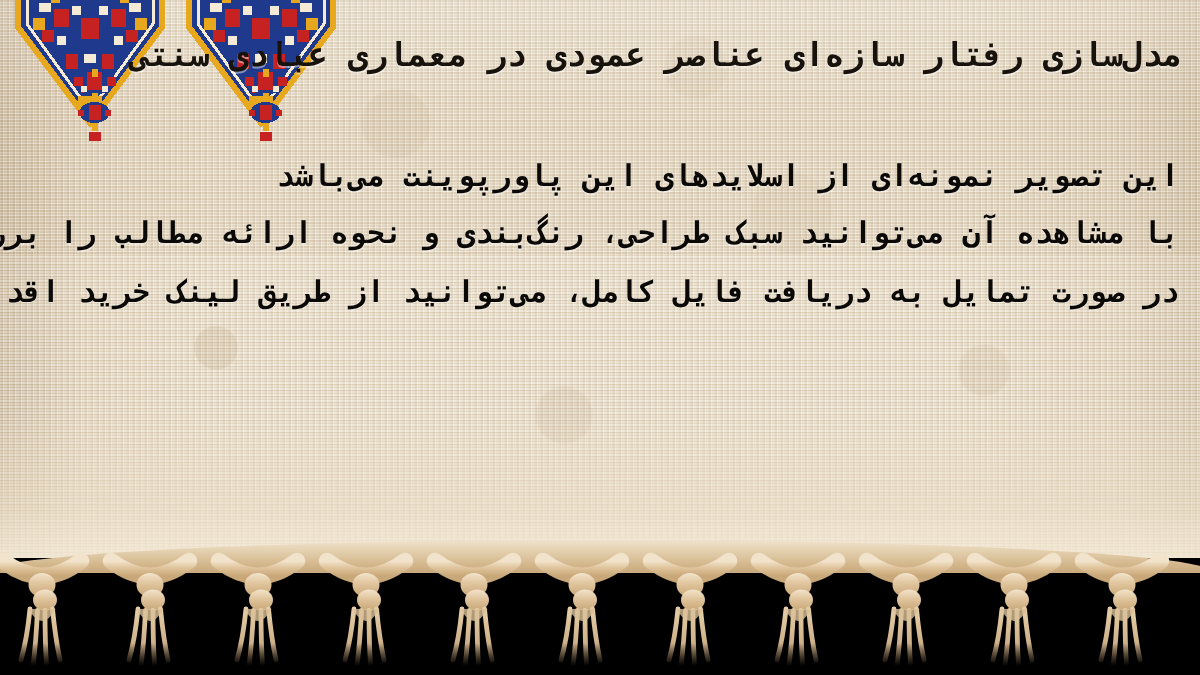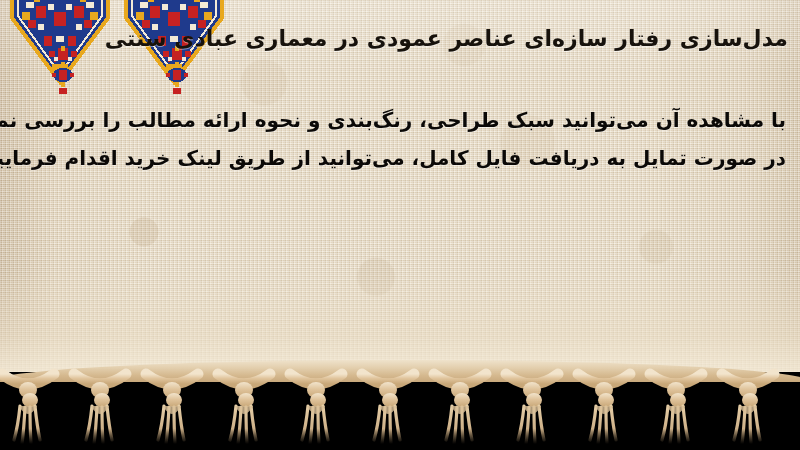--- a/index.html
+++ b/index.html
@@ -5,20 +5,21 @@
 <style>
   html,body{margin:0;padding:0;}
   body{
     width:800px;height:450px;overflow:hidden;
     background:#000;
     font-family:"DejaVu Sans","Liberation Sans",sans-serif;
   }
   .slide{
     position:relative;width:800px;height:450px;overflow:hidden;
     background:#fef9c3;
+    font-family:Liberation Mono, monospace;
   }
 
   
   .canvas-field{
     position:absolute;left:0;top:0;width:800px;height:374px;
     background:
       radial-gradient(ellipse 120% 90% at 52% 45%, rgba(255,252,244,.55) 0%, rgba(255,250,238,.15) 45%, rgba(170,140,100,.13) 100%),
       linear-gradient(100deg,#d8c4a4 0%, #e7dac3 9%, #f0e7d6 22%, #f3ebdc 46%, #efe5d3 66%, #e9dcc6 82%, #ddcdb0 95%, #cdb races 100%),
       linear-gradient(#ece0c9,#ece0c9);
     background-color:#ece0c9;
@@ -249,20 +250,21 @@
         <rect x="24" y="29" width="4" height="4" fill="#c62222"></rect>
         <rect x="15" y="38" width="4" height="5" fill="#e8a81e"></rect>
         <rect x="13" y="44" width="8" height="6" fill="#c62222"></rect>
       </g>
     </svg>
   </div>
 
   <div class="title">مدل‌سازی رفتار سازه‌ای عناصر عمودی در معماری عبادی سنتی</div>
 
   <div class="body-block">
+    <p class="body-line">این تصویر نمونه‌ای از اسلایدهای این پاورپوینت می‌باشد</p>
     <p class="body-line">با مشاهده آن می‌توانید سبک طراحی، رنگ‌بندی و نحوه ارائه مطالب را بررسی نمایید</p>
     <p class="body-line">در صورت تمایل به دریافت فایل کامل، می‌توانید از طریق لینک خرید اقدام فرمایید</p>
   </div>
 
   <div class="fringe-zone">
     <div class="black-field"></div>
     <div class="rope-edge"></div>
     <svg class="tassel-row" width="800" height="86" viewBox="0 0 800 86" preserveAspectRatio="none">
       <defs>
         <linearGradient id="cord" x1="0" y1="0" x2="0" y2="1">

